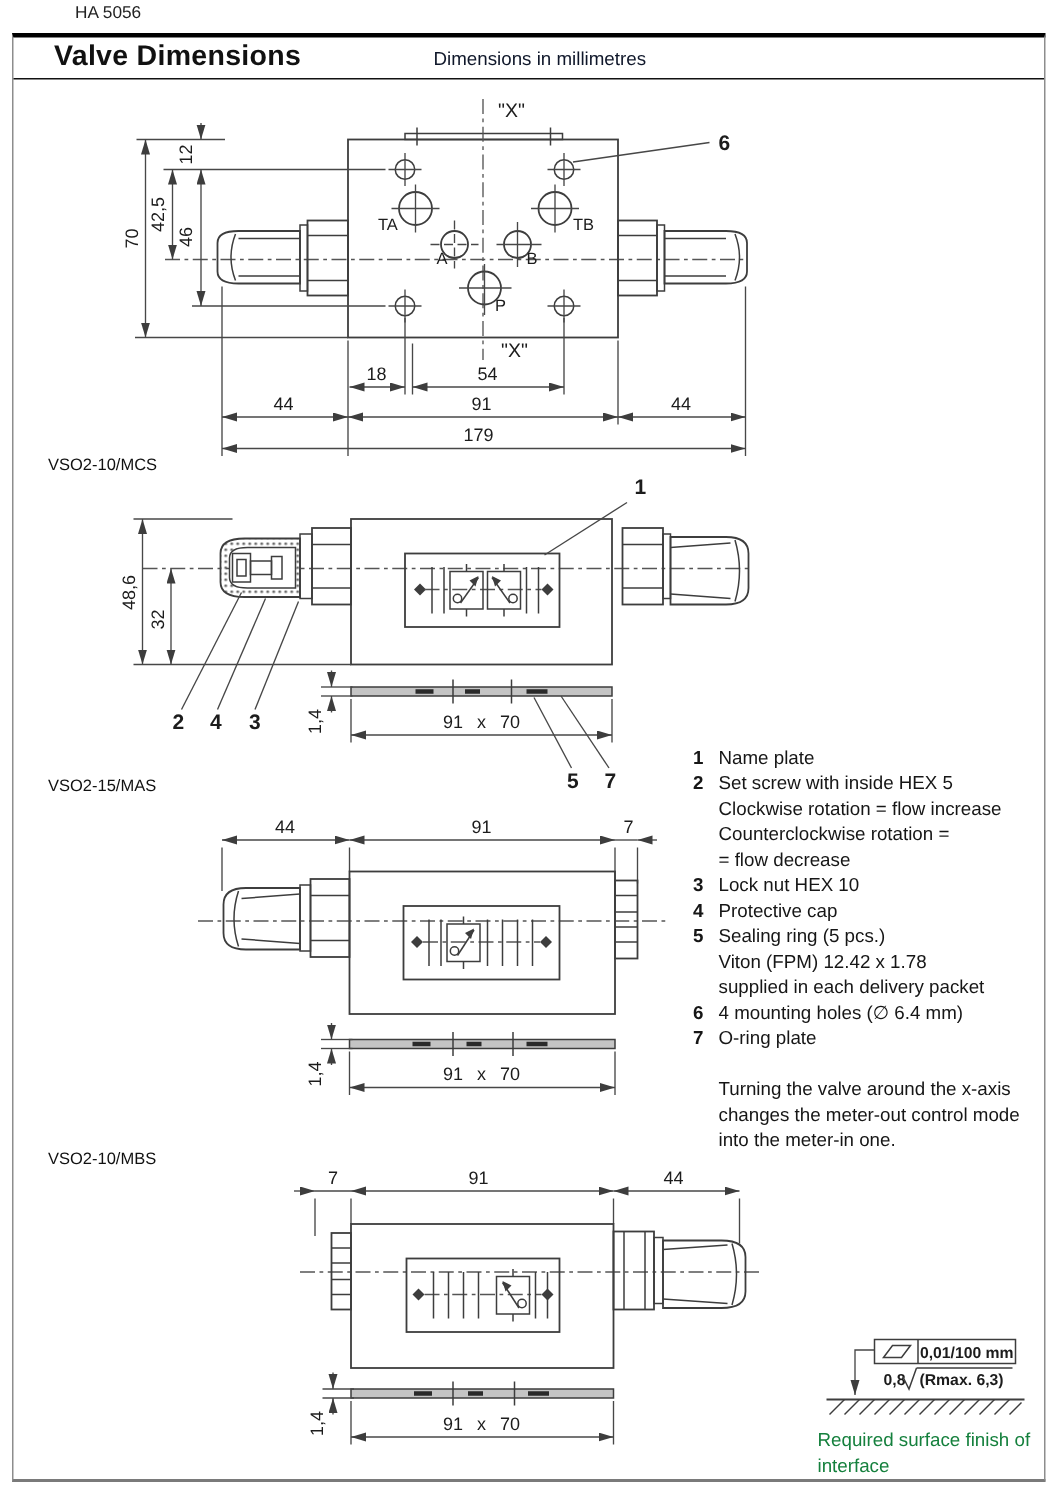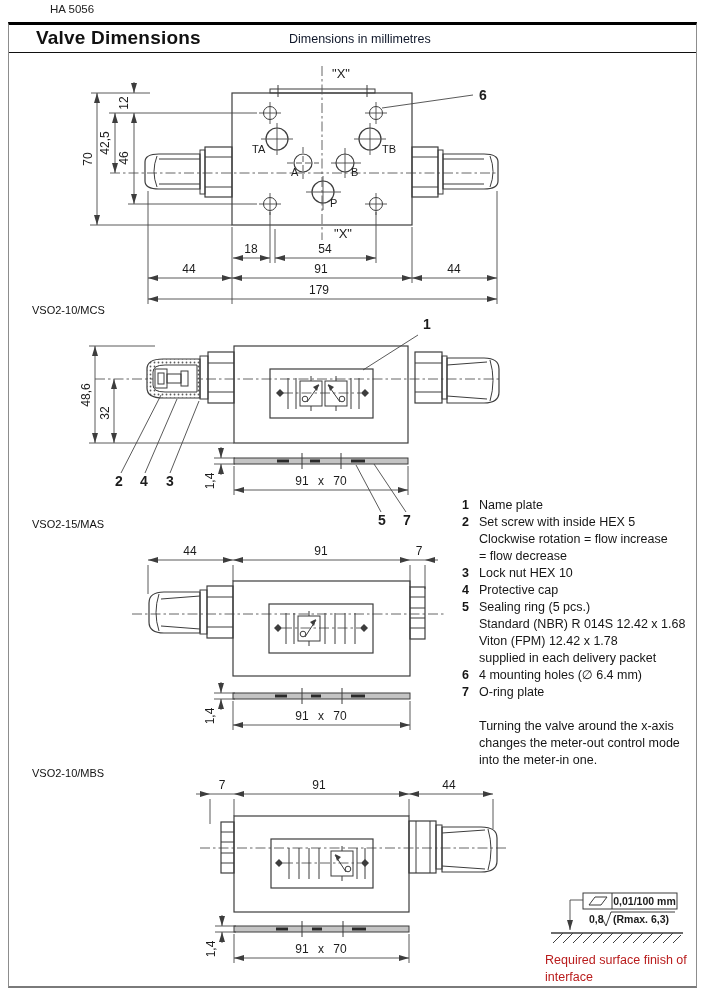--- a/index.html
+++ b/index.html
@@ -19,21 +19,21 @@
   .cl{stroke:#555;stroke-width:0.9;fill:none;stroke-dasharray:10 3 2.5 3;}
   .co{font-size:14px;font-weight:700;}
   .port{font-size:11px;}
   .xlbl{font-size:13px;}
   .plate-dim{word-spacing:6px;}
   .legend{left:462px;top:497px;width:238px;font-size:12.5px;line-height:17px;color:#161616;}
   .legend-row{display:flex;}
   .legend-num{width:17px;font-weight:700;flex:none;}
   .legend-txt{flex:1;}
   .legend-note{margin-top:17px;padding-left:17px;}
-  .caption{left:545px;top:952px;font-size:12.5px;line-height:17px;color:#b91c1c;}
+  .caption{left:545px;top:952px;font-size:12.5px;line-height:17px;color:#15803d;}
 </style>
 </head>
 <body>
 
 <div class="page">
 
   <div class="abs doc-number">HA 5056</div>
 
   <div class="abs sheet">
     <div class="abs title-bar">
@@ -446,37 +446,37 @@
     <div class="legend-row">
         <span class="legend-num">2</span>
         <span class="legend-txt">Set screw with inside HEX 5</span>
       </div>
     <div class="legend-row">
         <span class="legend-num"></span>
         <span class="legend-txt">Clockwise rotation = flow increase</span>
       </div>
     <div class="legend-row">
         <span class="legend-num"></span>
+        <span class="legend-txt">Counterclockwise rotation =</span>
+      </div>
+    <div class="legend-row">
+        <span class="legend-num"></span>
         <span class="legend-txt">= flow decrease</span>
       </div>
     <div class="legend-row">
         <span class="legend-num">3</span>
         <span class="legend-txt">Lock nut HEX 10</span>
       </div>
     <div class="legend-row">
         <span class="legend-num">4</span>
         <span class="legend-txt">Protective cap</span>
       </div>
     <div class="legend-row">
         <span class="legend-num">5</span>
         <span class="legend-txt">Sealing ring (5 pcs.)</span>
-      </div>
-    <div class="legend-row">
-        <span class="legend-num"></span>
-        <span class="legend-txt">Standard (NBR) R 014S 12.42 x 1.68</span>
       </div>
     <div class="legend-row">
         <span class="legend-num"></span>
         <span class="legend-txt">Viton (FPM) 12.42 x 1.78</span>
       </div>
     <div class="legend-row">
         <span class="legend-num"></span>
         <span class="legend-txt">supplied in each delivery packet</span>
       </div>
     <div class="legend-row">

